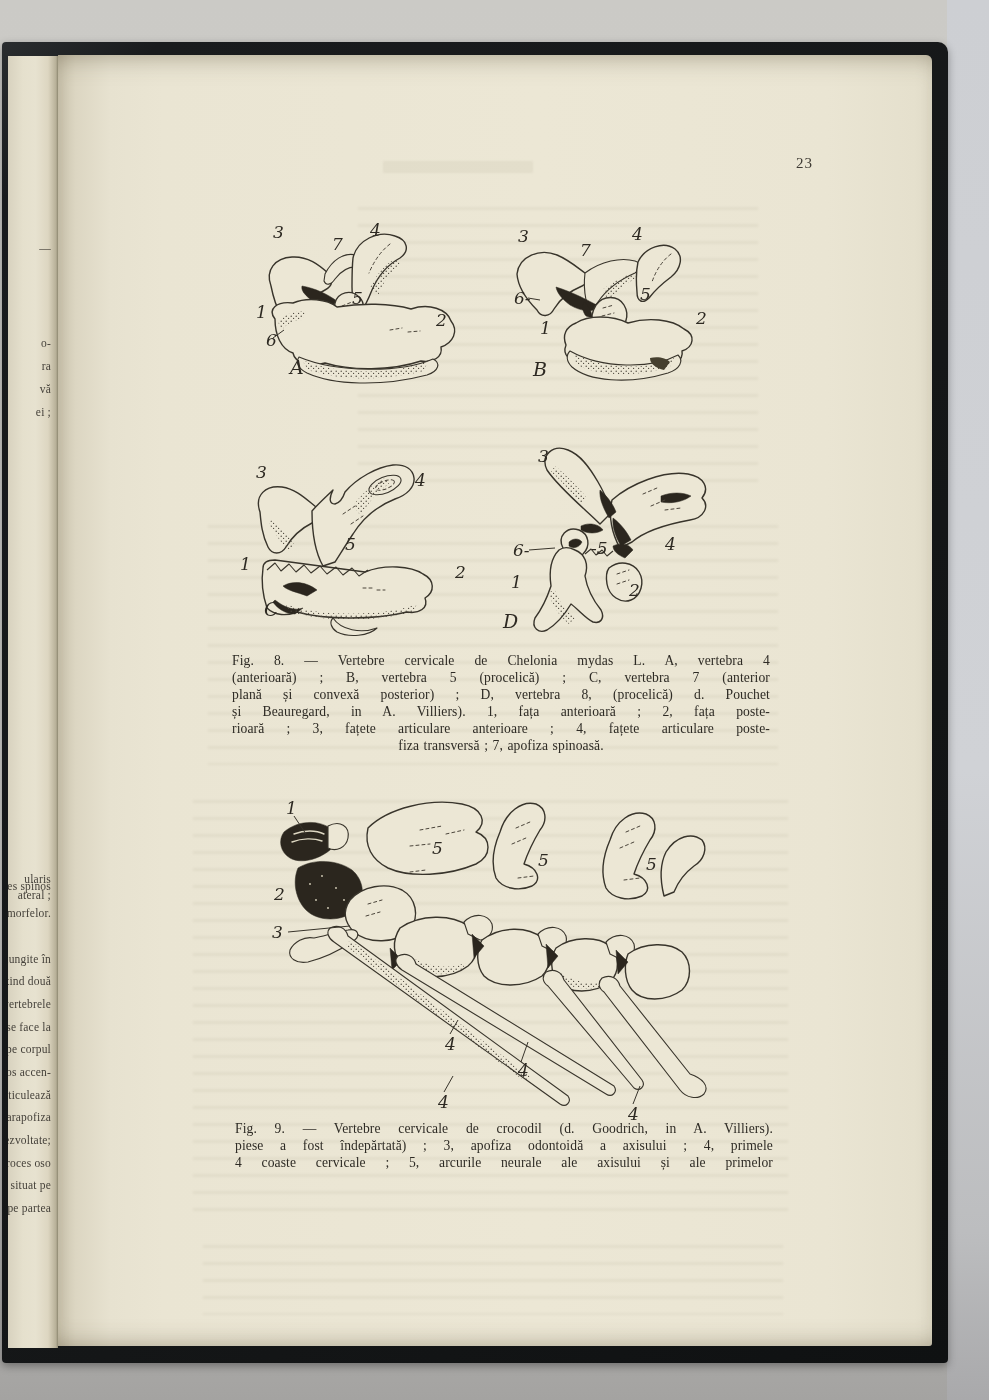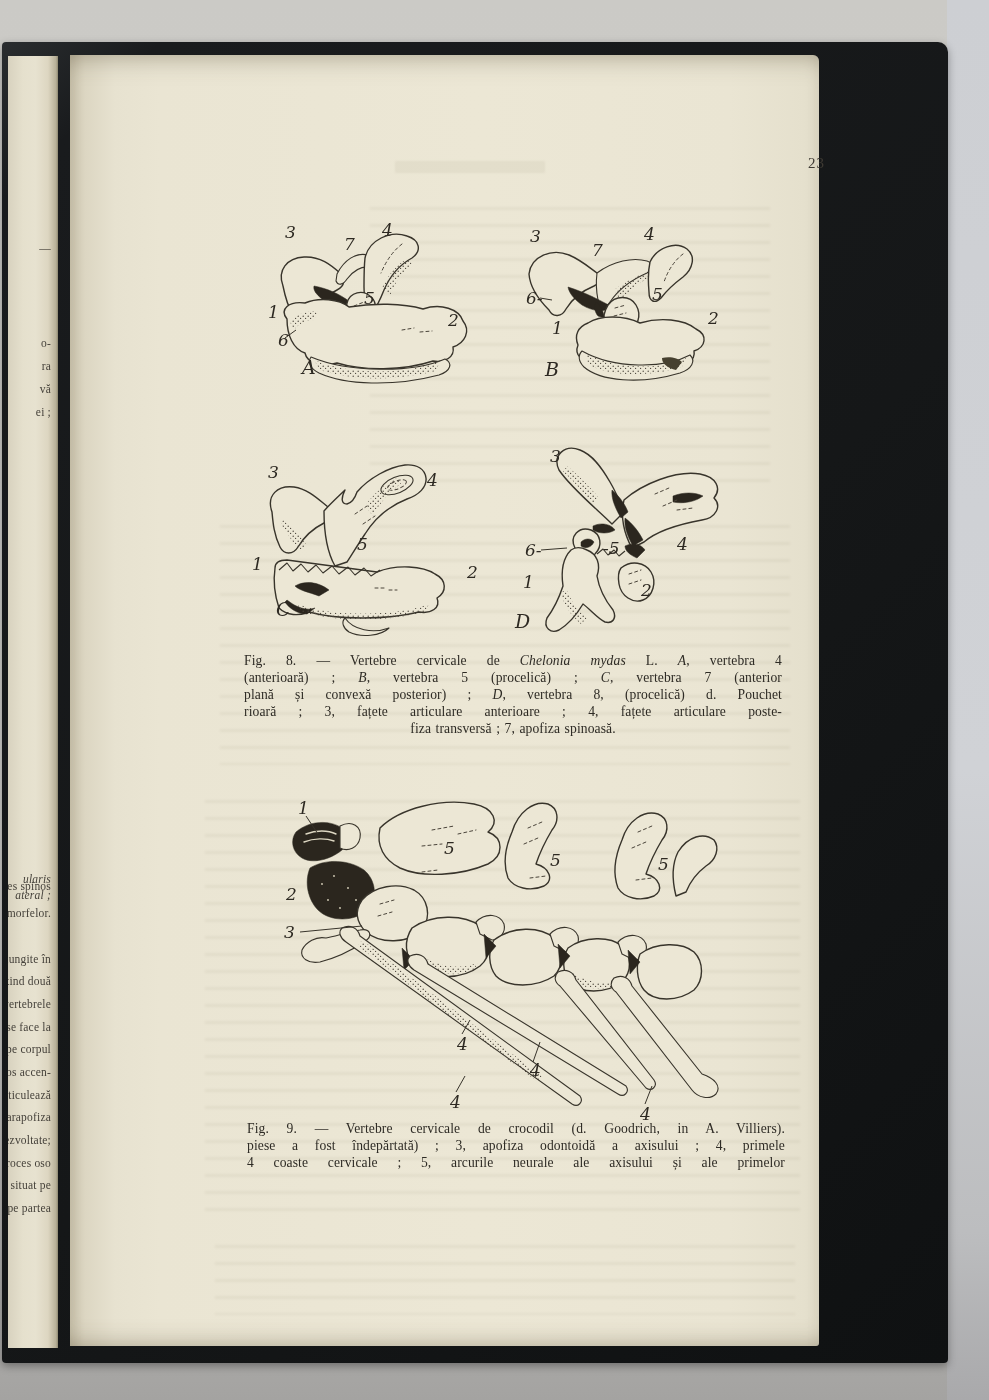--- a/index.html
+++ b/index.html
@@ -8,21 +8,21 @@
     font-family:"Liberation Serif",serif;}
   .bg-right{position:absolute;top:0;right:0;width:42px;height:100%;
     background:linear-gradient(180deg,#cdcfd3 0%,#d0d2d6 55%,#bcbdbf 88%,#a9a9ab 100%);}
   .cover{position:absolute;left:2px;top:42px;width:946px;height:1321px;
     background:linear-gradient(135deg,#2a2d2f 0%,#191b1d 7%,#151718 55%,#0f1112 100%);
     border-radius:4px 10px 4px 4px;box-shadow:0 3px 8px rgba(0,0,0,.35);}
   .facing{position:absolute;left:8px;top:56px;width:50px;height:1292px;overflow:hidden;
     background:linear-gradient(90deg,#d8d2bf 0%,#e5e0cd 30%,#e7e2d0 55%,#ddd6c1 80%,#b7b098 96%,#8d8770 100%);}
   .frag{position:absolute;right:7px;font-size:11.5px;line-height:1;color:#45413a;white-space:nowrap;letter-spacing:.2px;}
   .frag.it{margin-top:24px;}
-  .page{position:absolute;left:70px;top:55px;width:749px;height:1291px;border-radius:0 6px 3px 0;
+  .page{position:absolute;left:58px;top:55px;width:874px;height:1291px;border-radius:0 6px 3px 0;
     background:linear-gradient(90deg,#c8c1ab 0%,#dcd6c2 2%,#e7e2d0 6%,#eae5d3 12%,#ece7d5 55%,#eae5d3 88%,#e5e0cd 98%,#dfdac7 100%);
     box-shadow:inset 0 20px 26px -20px rgba(90,80,55,.5), inset 0 -18px 24px -18px rgba(90,80,55,.45);}
   .pageno{position:absolute;left:738px;top:100px;font-size:15px;color:#3e3a33;letter-spacing:1px;}
   .ghost{position:absolute;pointer-events:none;opacity:.5;filter:blur(1.1px);
     background-image:repeating-linear-gradient(180deg, rgba(124,111,82,.14) 0 3px, rgba(0,0,0,0) 3px 17px);}
   .ghost-hdr{position:absolute;pointer-events:none;opacity:.45;filter:blur(1.3px);background:rgba(124,111,82,.18);}
   .figsvg{position:absolute;}
   .bone{fill:#ece7d5;stroke:#38342b;stroke-width:1.4;stroke-linejoin:round;stroke-linecap:round;}
   .lt{stroke-width:1.1;}
   .dark{fill:#2b261e;stroke:#2b261e;stroke-width:.5;}
@@ -30,21 +30,21 @@
   .hatch{fill:none;stroke:#4a443a;stroke-width:1;stroke-dasharray:3 3;stroke-linecap:round;}
   .sut{fill:none;stroke:#38342b;stroke-width:1.1;stroke-linejoin:round;}
   .vein{fill:none;stroke:#ddd7c2;stroke-width:1.4;stroke-linecap:round;}
   .stp{stroke:none;}
   .ldr{stroke:#38342b;stroke-width:1;fill:none;}
   .lbl{font-family:"DejaVu Serif",serif;font-style:italic;font-size:17px;fill:#2d2922;}
   .lbl.big{font-size:19px;}
   .caption{position:absolute;width:538px;color:#2e2b25;font-size:13.6px;line-height:16.9px;letter-spacing:.1px;word-spacing:1px;}
   .cap-line{text-align:justify;text-align-last:justify;}
   .cap-line.cap-center{text-align:center;text-align-last:center;}
-  .it{font-style:italic;}
+  .it{}
 </style>
 </head>
 <body>
 
 <div class="stage">
   <div class="bg-right"></div>
   <div class="cover"></div>
 
   <div class="facing">
     <div class="frag" style="top:187px">—</div>
@@ -209,20 +209,21 @@
       <text class="lbl" x="180" y="120">4</text>
       <text class="lbl" x="26" y="158">1</text>
       <text class="lbl" x="144" y="166">2</text>
       <text class="lbl big" x="18" y="198">D</text>
     </svg>
 
     <div class="caption" style="left:174px;top:598px">
         <div class="cap-line"><span>Fig. 8. — Vertebre cervicale de </span><span class="it">Chelonia mydas</span><span> L. </span><span class="it">A</span><span>, vertebra 4</span></div>
         <div class="cap-line"><span>(anterioară) ; </span><span class="it">B</span><span>, vertebra 5 (procelică) ; </span><span class="it">C</span><span>, vertebra 7 (anterior</span></div>
         <div class="cap-line"><span>plană și convexă posterior) ; </span><span class="it">D</span><span>, vertebra 8, (procelică) d. Pouchet</span></div>
+        <div class="cap-line"><span>și Beauregard, in A. Villiers). 1, fața anterioară ; 2, fața poste-</span></div>
         <div class="cap-line"><span>rioară ; 3, fațete articulare anterioare ; 4, fațete articulare poste-</span></div>
         <div class="cap-line cap-center"><span>fiza transversă ; 7, apofiza spinoasă.</span></div>
       </div>
 
     <svg class="figsvg" style="left:192px;top:733px" width="475" height="340" viewBox="0 0 475 340">
       <defs>
           <pattern id="stpF" patternUnits="userSpaceOnUse" width="5" height="5">
         <circle cx="1.2" cy="1.2" r=".7" fill="#4a443a"></circle>
             <circle cx="3.6" cy="3.4" r=".6" fill="#4a443a"></circle>
           </pattern>

